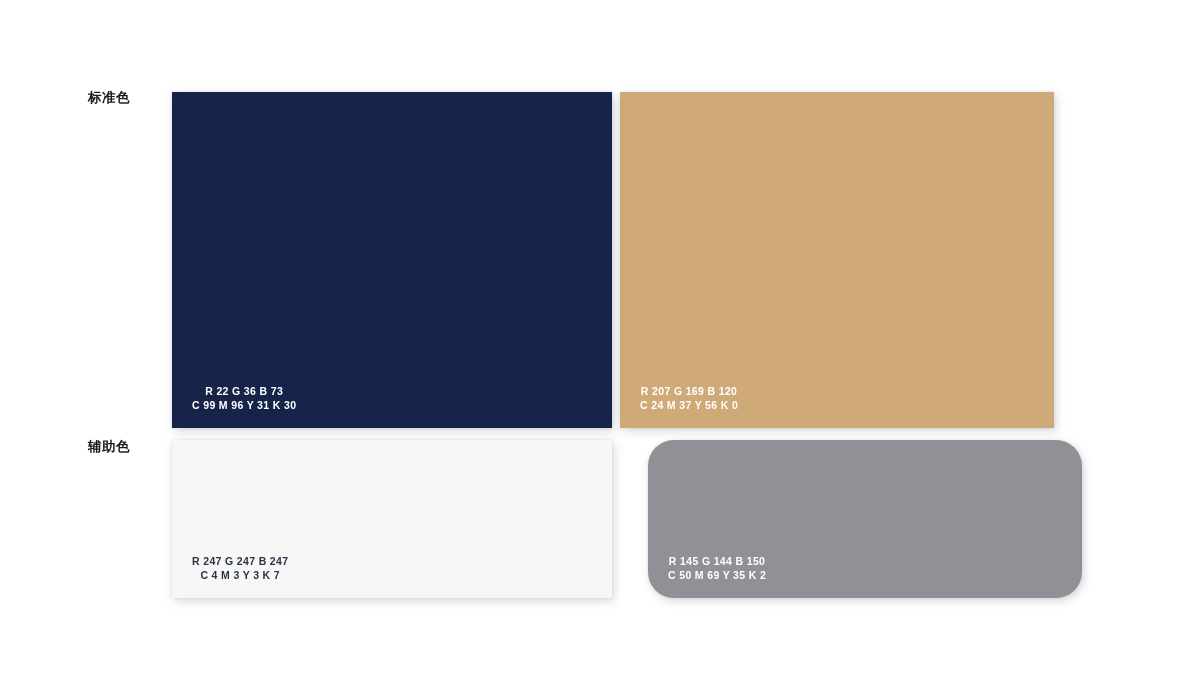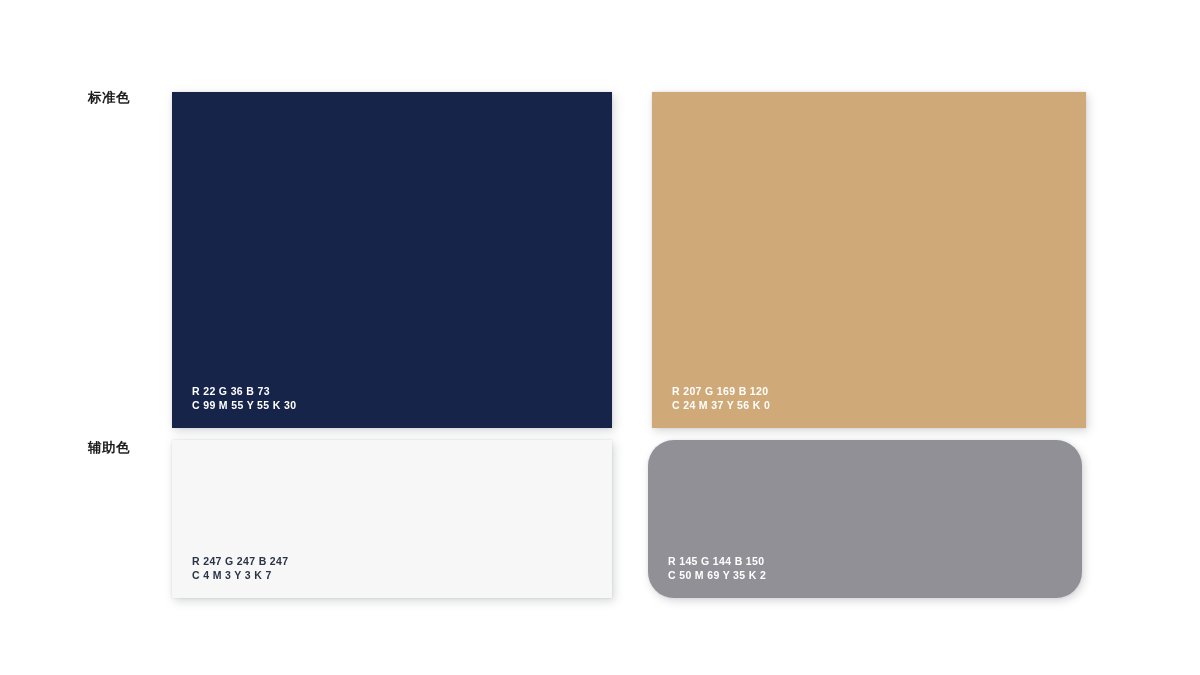--- a/index.html
+++ b/index.html
@@ -27,27 +27,28 @@
   .row-label {
     position: absolute;
     font-size: 13.5px;
     font-weight: 700;
     color: #1c1c1c;
     letter-spacing: 0.5px;
     line-height: 1;
     white-space: nowrap;
   }
   #label-standard { left: 88px; top: 91px; }
-  #label-auxiliary { left: 88px; top: 441px; }
+  #label-auxiliary { left: 88px; top: 441px; font-family: Liberation Mono, monospace; }
 
   .swatch {
     position: absolute;
     box-sizing: border-box;
     box-shadow: 2px 3px 9px rgba(120,122,130,0.30),
                 0 0 2px rgba(140,142,150,0.22);
+    text-align: center;
   }
 
   .swatch-caption {
     position: absolute;
     left: 20px;
     bottom: 16px;
     line-height: 14px;
     white-space: nowrap;
   }
   .swatch-caption .cap-line {
@@ -58,42 +59,42 @@
   }
 
   
   .caption-light .cap-line { color: #ffffff; }
   .caption-dark .cap-line  { color: #2b3348; }
 
   #swatch-primary-navy {
     left: 172px; top: 92px; width: 440px; height: 336px;
   }
   #swatch-primary-gold {
-    left: 652px; top: 92px; width: 434px; height: 336px; padding-left: 8px;
+    left: 620px; top: 92px; width: 434px; height: 336px; padding-left: 8px;
   }
   #swatch-aux-offwhite {
     left: 172px; top: 440px; width: 440px; height: 158px;
   }
   #swatch-aux-gray {
     left: 648px; top: 440px; width: 434px; height: 158px;
   }
 </style>
 </head>
 <body style="background-color: rgb(255, 255, 255);">
 
 <div id="palette-board">
 
   <div class="row-label" id="label-standard">标准色</div>
 
   <div class="row-label" id="label-auxiliary">辅助色</div>
 
   <div class="swatch" id="swatch-primary-navy" style="background-color: rgb(22, 36, 73);">
     <div class="swatch-caption caption-light">
       <span class="cap-line">R 22 G 36 B 73</span>
-      <span class="cap-line">C 99 M 55 Y 55 K 30</span>
+      <span class="cap-line">C 99 M 96 Y 31 K 30</span>
     </div>
   </div>
 
   <div class="swatch" id="swatch-primary-gold" style="background-color: rgb(207, 169, 120);">
     <div class="swatch-caption caption-light">
       <span class="cap-line">R 207 G 169 B 120</span>
       <span class="cap-line">C 24 M 37 Y 56 K 0</span>
     </div>
   </div>
 

